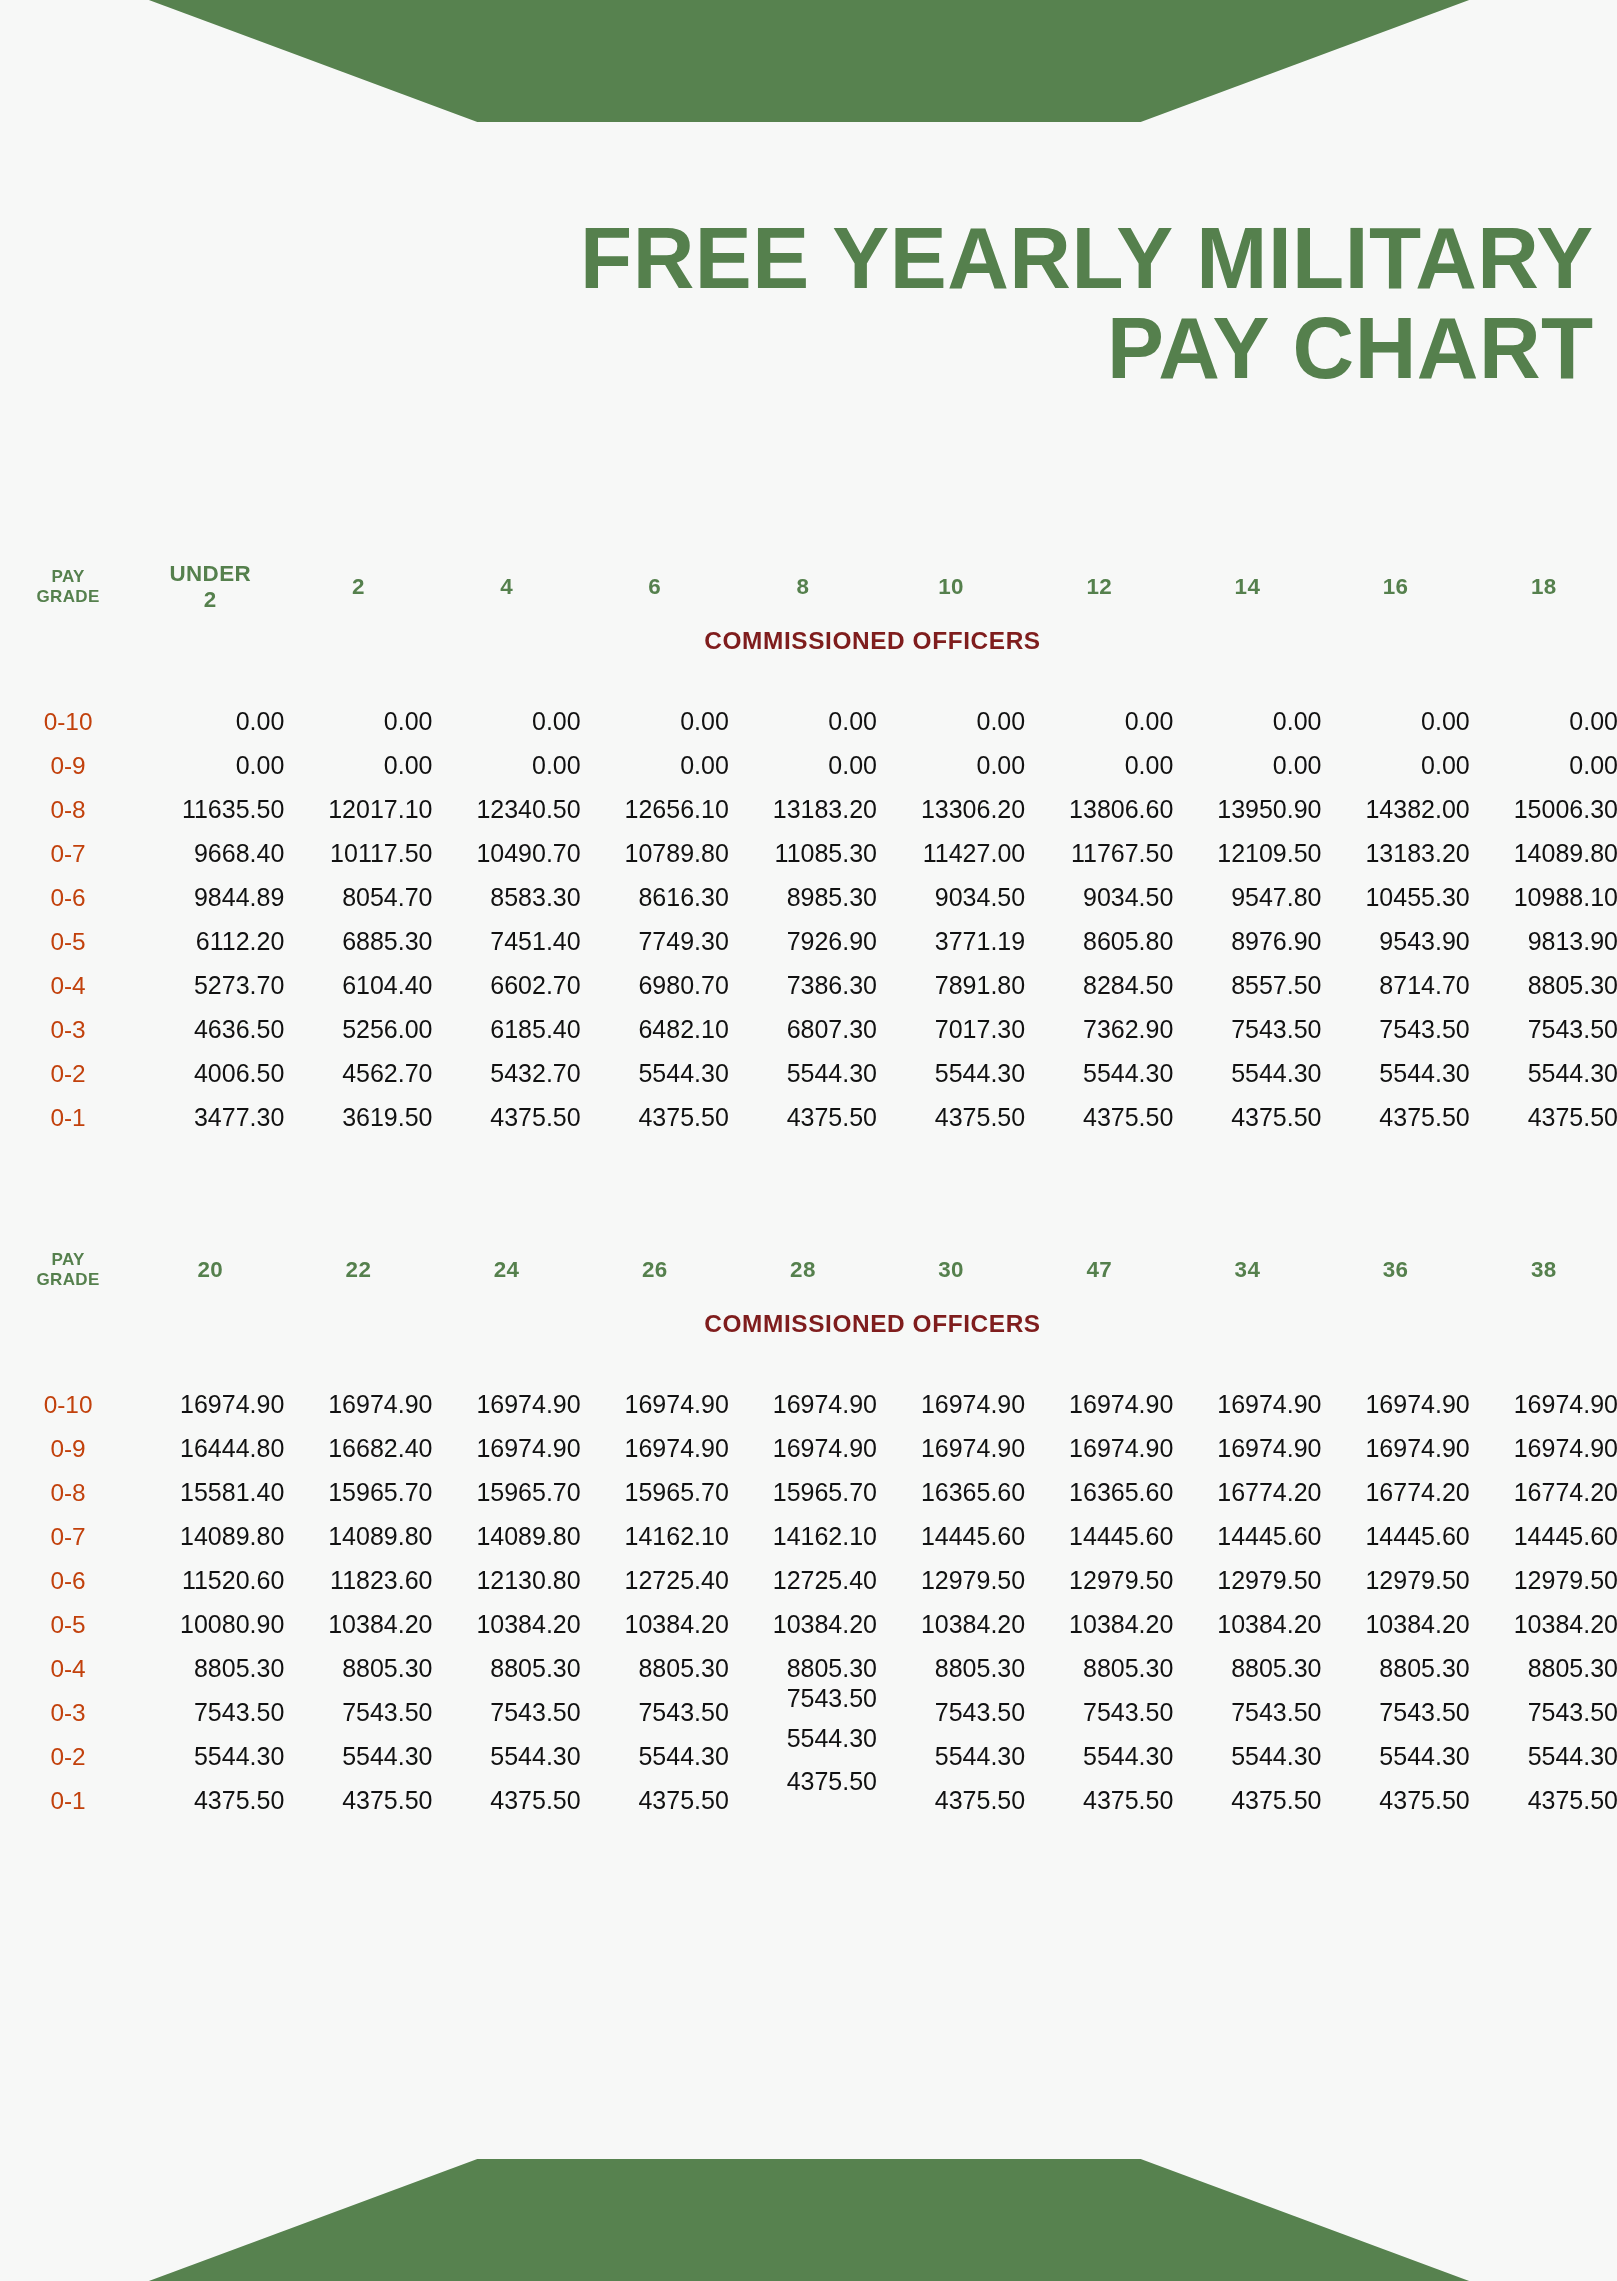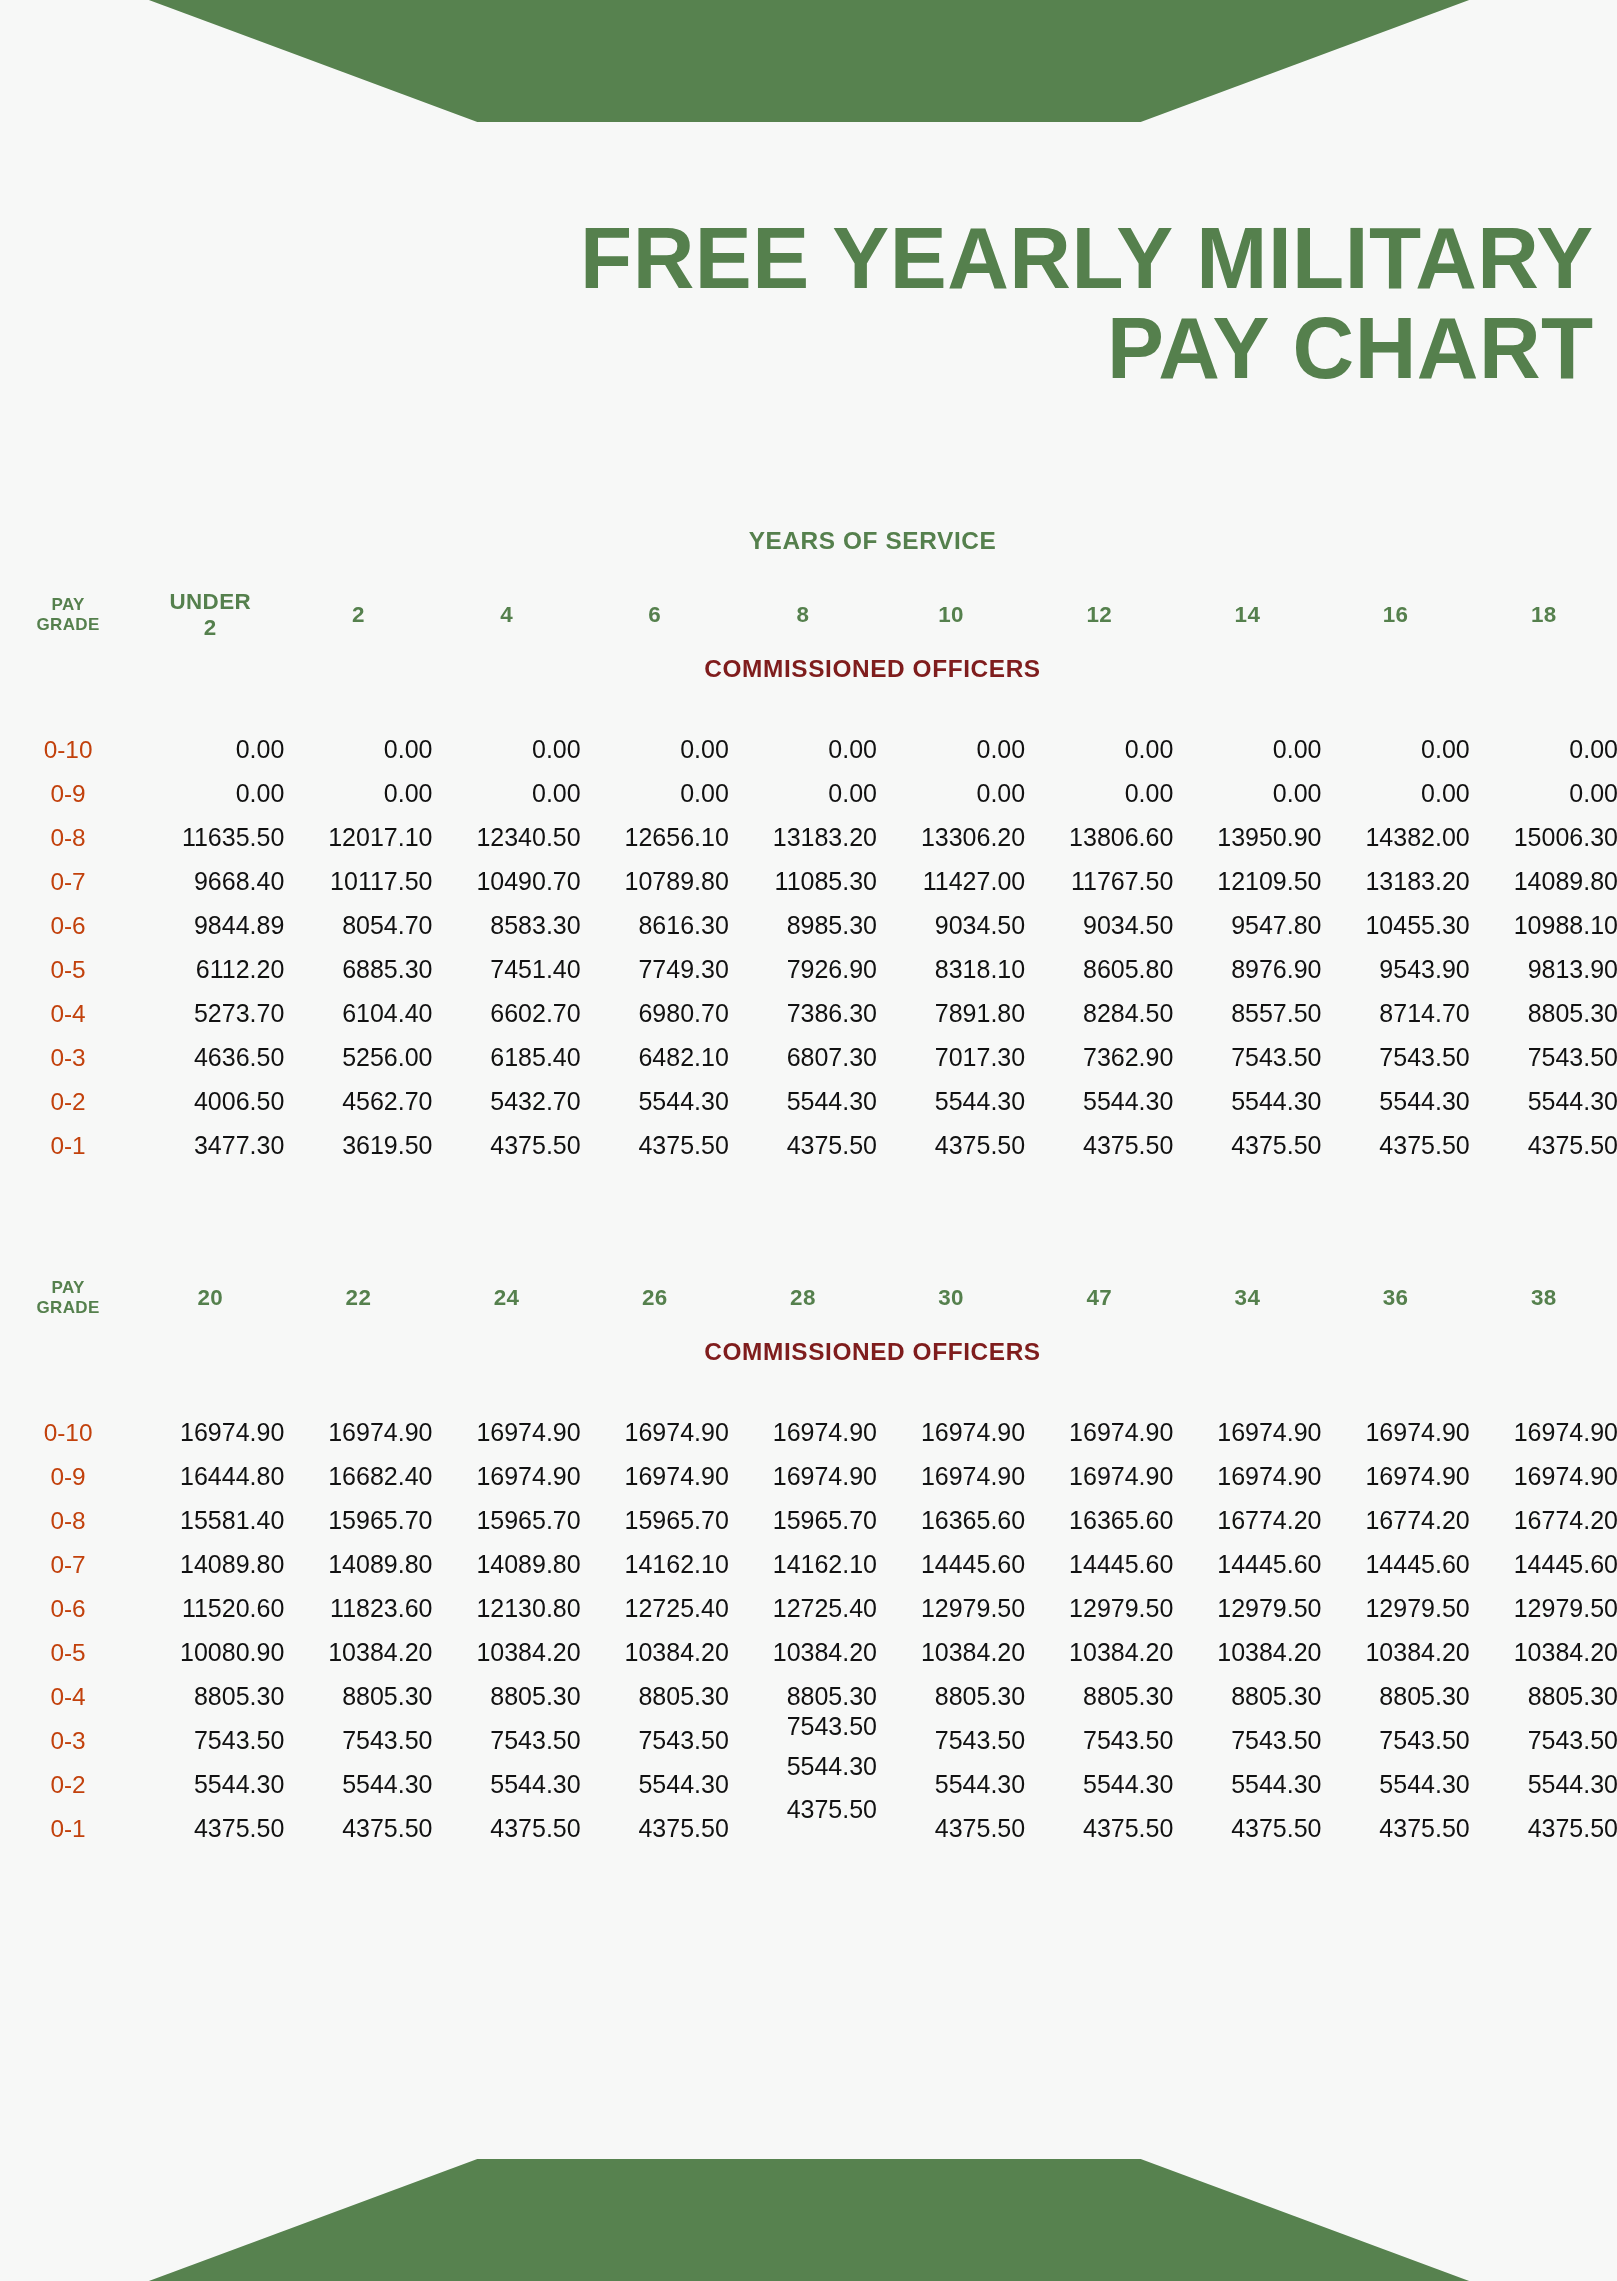--- a/index.html
+++ b/index.html
@@ -142,21 +142,20 @@
 
 <div class="deco-top"></div>
 
 <div class="title-wrap">
   <div class="title">FREE YEARLY MILITARY</div>
   <div class="title">PAY CHART</div>
 </div>
 
 <div class="sheet">
 
-  <div class="band-title years-of-service">YEARS OF SERVICE</div>
 
   <div class="spacer-sm"></div>
 
   <table class="pay">
     <colgroup>
       <col class="c-grade">
         <col class="c-val">
         <col class="c-val">
         <col class="c-val">
         <col class="c-val">
@@ -274,21 +273,21 @@
           <td class="val-cell">10455.30</td>
           <td class="val-cell">10988.10</td>
         </tr>
         <tr>
           <td class="grade-cell">0-5</td>
           <td class="val-cell">6112.20</td>
           <td class="val-cell">6885.30</td>
           <td class="val-cell">7451.40</td>
           <td class="val-cell">7749.30</td>
           <td class="val-cell">7926.90</td>
-          <td class="val-cell">8318.10</td>
+          <td class="val-cell">3771.19</td>
           <td class="val-cell">8605.80</td>
           <td class="val-cell">8976.90</td>
           <td class="val-cell">9543.90</td>
           <td class="val-cell">9813.90</td>
         </tr>
         <tr>
           <td class="grade-cell">0-4</td>
           <td class="val-cell">5273.70</td>
           <td class="val-cell">6104.40</td>
           <td class="val-cell">6602.70</td>

